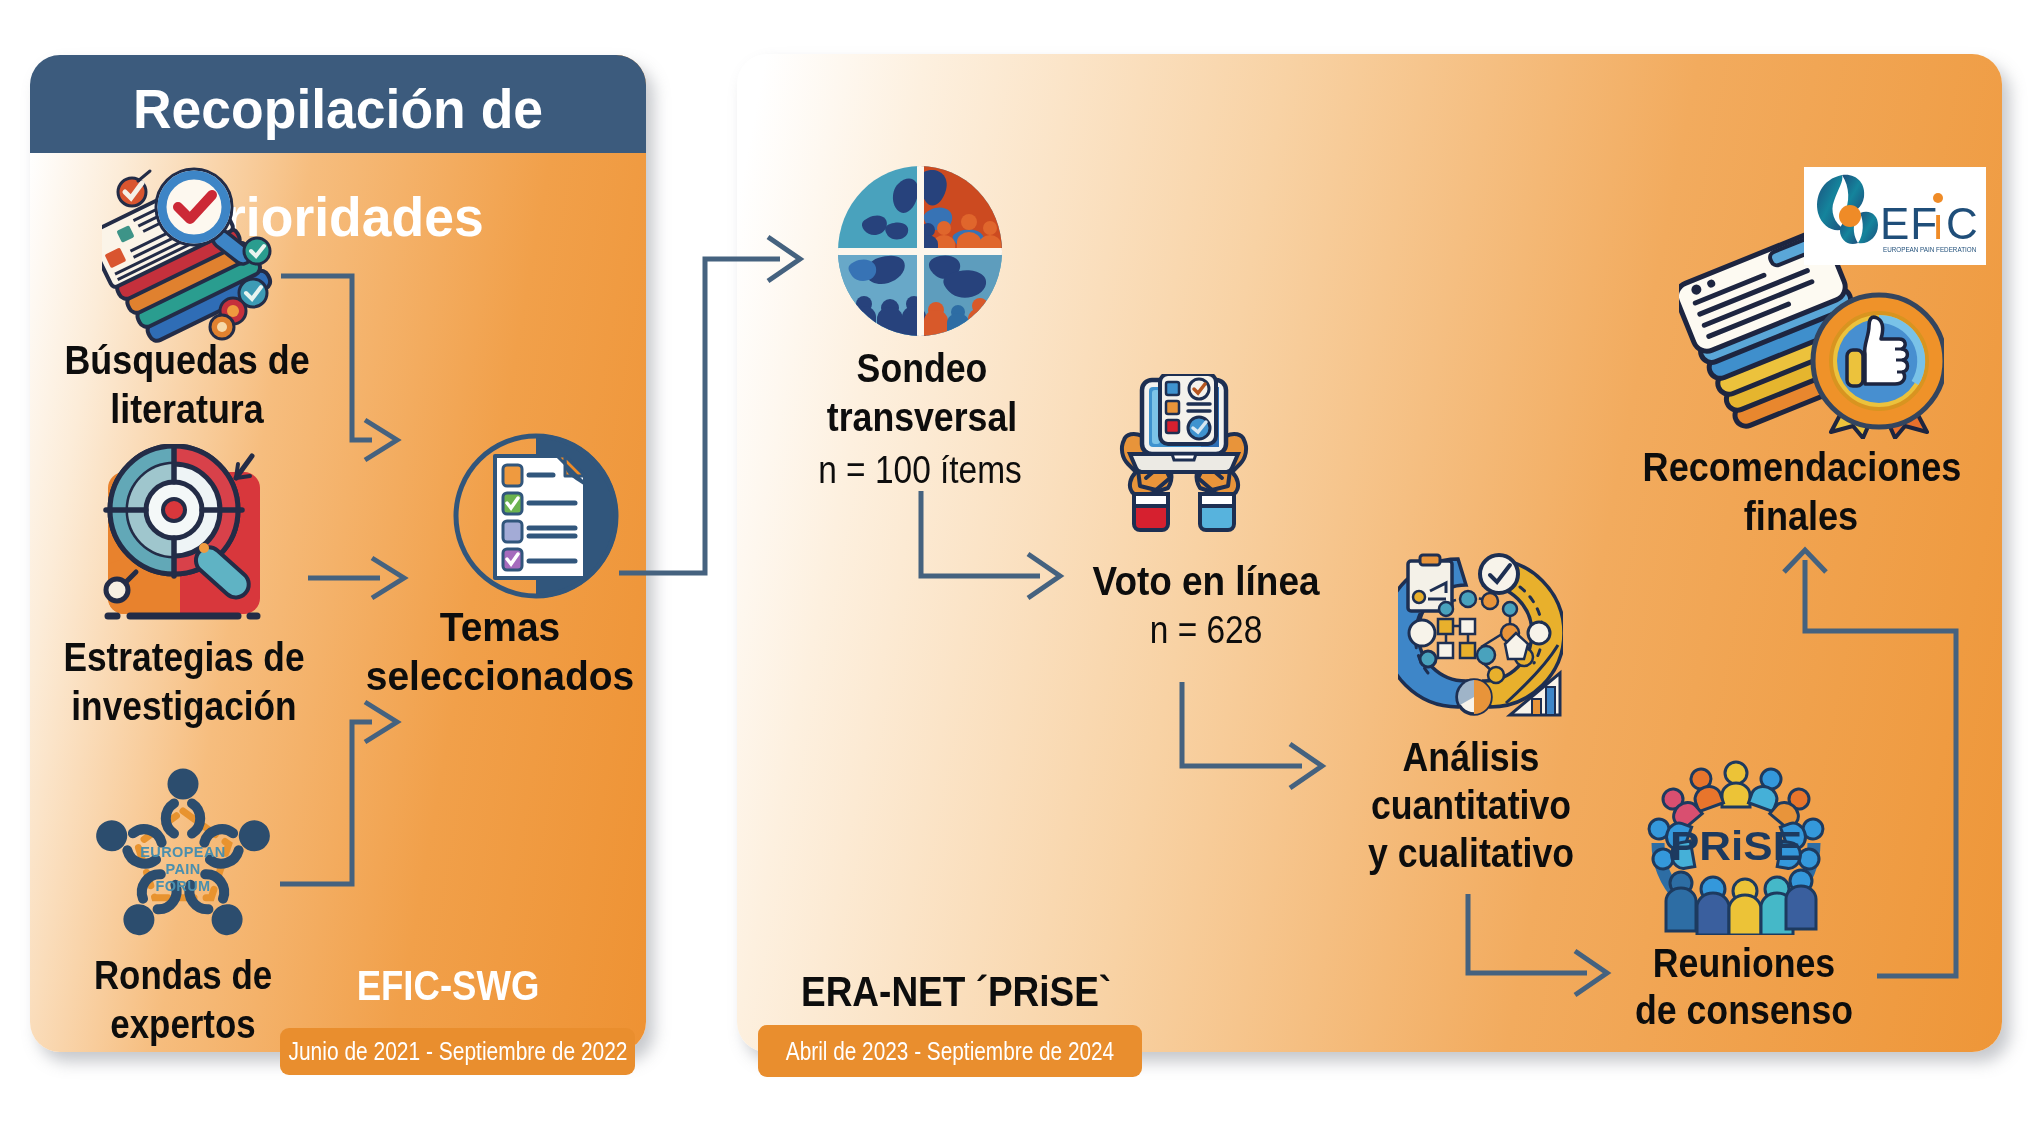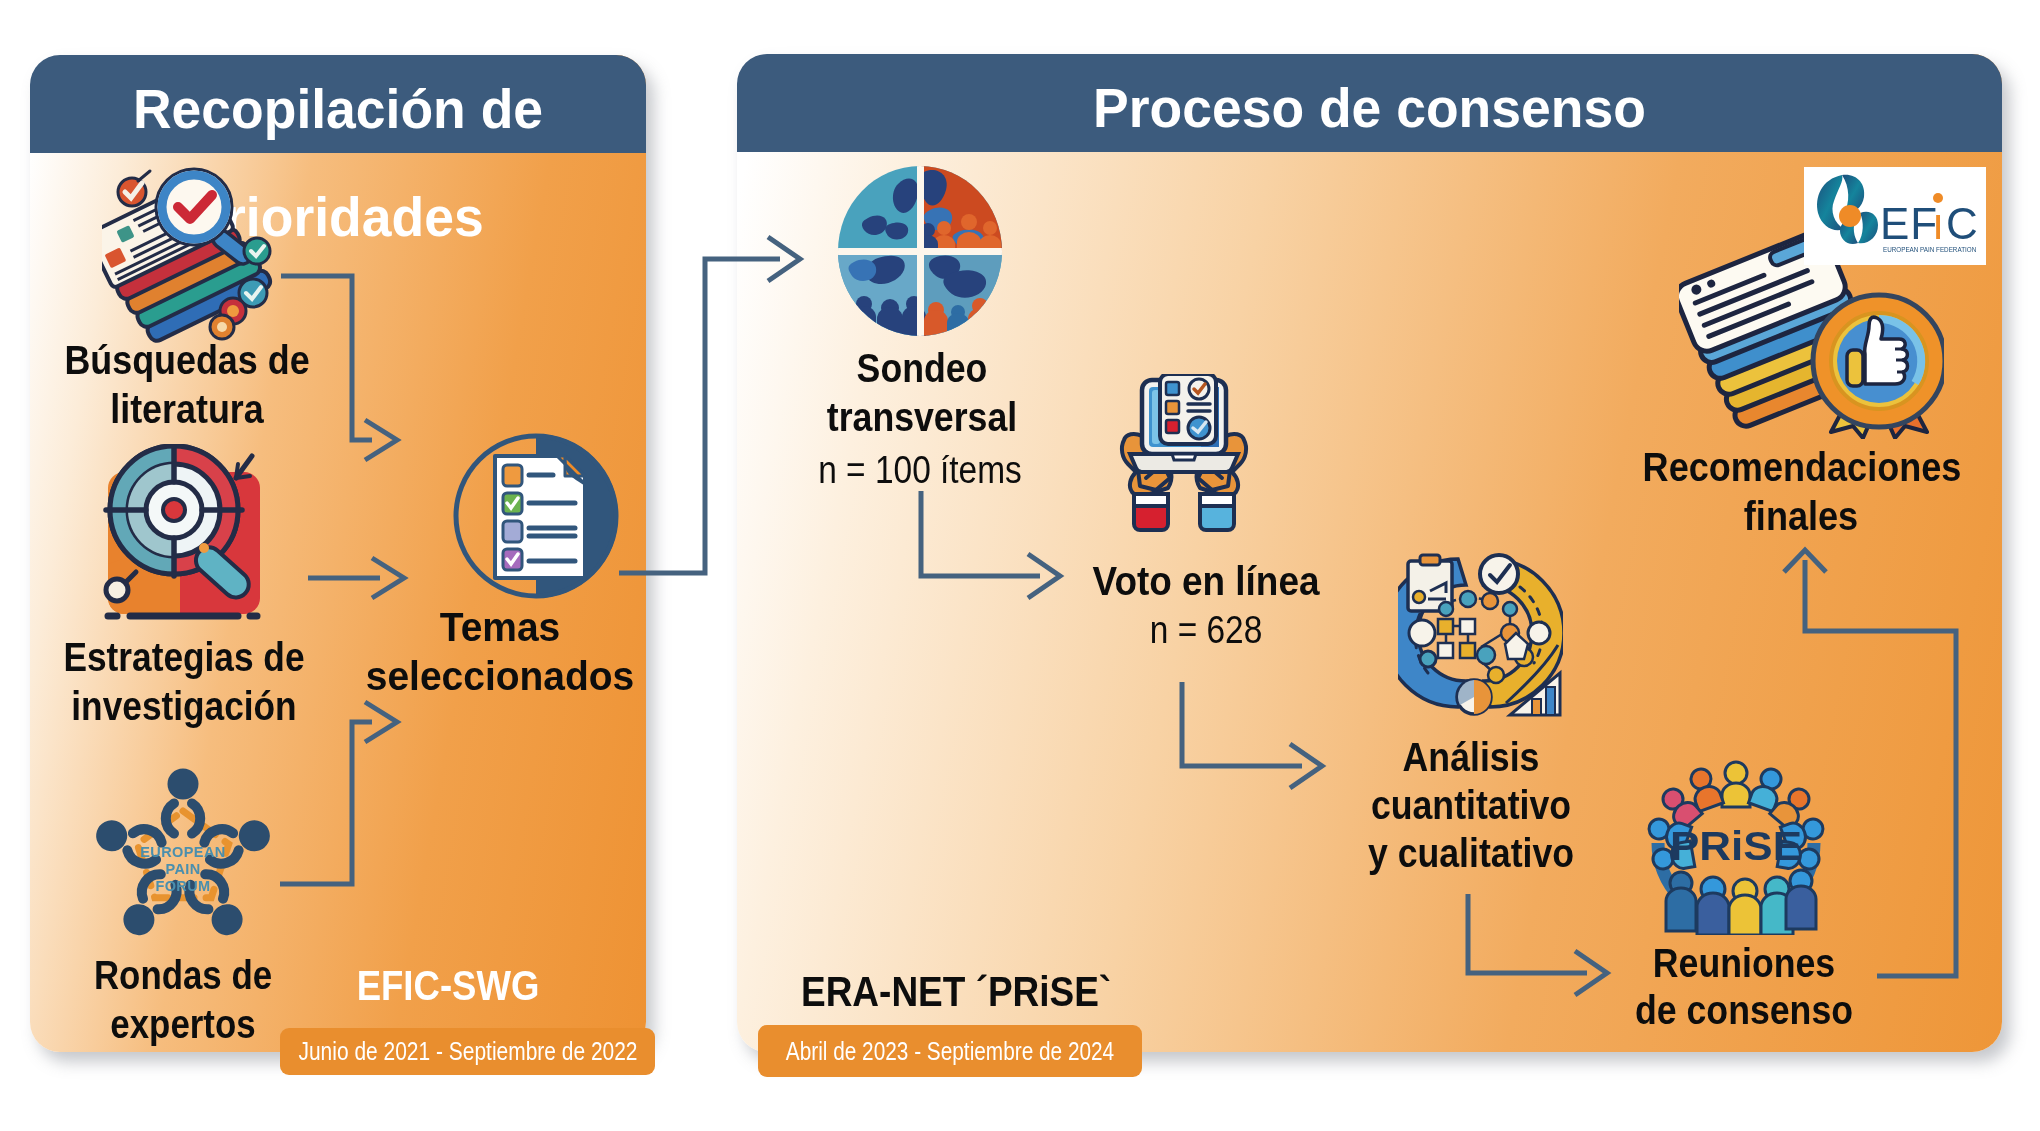--- a/index.html
+++ b/index.html
@@ -22,28 +22,27 @@
   .datebox span{display:inline-block;transform-origin:center;white-space:nowrap;}
   .icon{position:absolute;}
 </style>
 </head>
 <body>
 <div id="canvas">
 
   <div id="lpanel" class="panel"></div>
   <div id="rpanel" class="panel"></div>
   <div class="hdr" style="left:30px;top:55px;width:616px;"><span>Recopilación de prioridades</span></div>
-  <div class="hdr" style="left:737px;top:54px;width:1265px;"><span>Proceso de consenso</span></div>
 
   <div class="lbl" style="left:37px;top:336px;width:300px;font-size:41px;line-height:49px;transform:scaleX(.875);">Búsquedas de<br>literatura</div>
   <div class="lbl" style="left:34px;top:633px;width:300px;font-size:41px;line-height:49px;transform:scaleX(.86);">Estrategias de<br>investigación</div>
   <div class="lbl" style="left:33px;top:951px;width:300px;font-size:41px;line-height:49px;transform:scaleX(.85);">Rondas de<br>expertos</div>
   <div class="lbl" style="left:350px;top:603px;width:300px;font-size:41px;line-height:49px;transform:scaleX(.95);">Temas<br>seleccionados</div>
   <div class="lbl" style="left:298px;top:961px;width:300px;font-size:43px;line-height:49px;color:#ffffff;transform:scaleX(.85);">EFIC-SWG</div>
-  <div class="datebox" style="left:280px;top:1028px;width:355px;height:47px;font-size:26px;line-height:47px;padding-left:20px;">
+  <div class="datebox" style="left:280px;top:1028px;width:355px;height:47px;font-size:26px;line-height:47px;">
       <span style="transform:translateX(-50%) scaleX(.806);">Junio de 2021 - Septiembre de 2022</span>
     </div>
 
   <div class="lbl" style="left:772px;top:344px;width:300px;font-size:41px;line-height:49px;transform:scaleX(.87);">Sondeo<br>transversal</div>
   <div class="lbl" style="left:770px;top:447px;width:300px;font-size:38px;line-height:46px;font-weight:normal;transform:scaleX(.88);">n = 100 ítems</div>
   <div class="lbl" style="left:1056px;top:557px;width:300px;font-size:41px;line-height:49px;transform:scaleX(.90);">Voto en línea</div>
   <div class="lbl" style="left:1056px;top:607px;width:300px;font-size:38px;line-height:46px;font-weight:normal;transform:scaleX(.88);">n = 628</div>
   <div class="lbl" style="left:1321px;top:733px;width:300px;font-size:41px;line-height:48px;transform:scaleX(.87);">Análisis<br>cuantitativo<br>y cualitativo</div>
   <div class="lbl" style="left:1594px;top:940px;width:300px;font-size:41px;line-height:47px;transform:scaleX(.87);">Reuniones<br>de consenso</div>
   <div class="lbl" style="left:1621px;top:443px;width:360px;font-size:41px;line-height:49px;transform:scaleX(.88);">Recomendaciones<br>finales</div>

